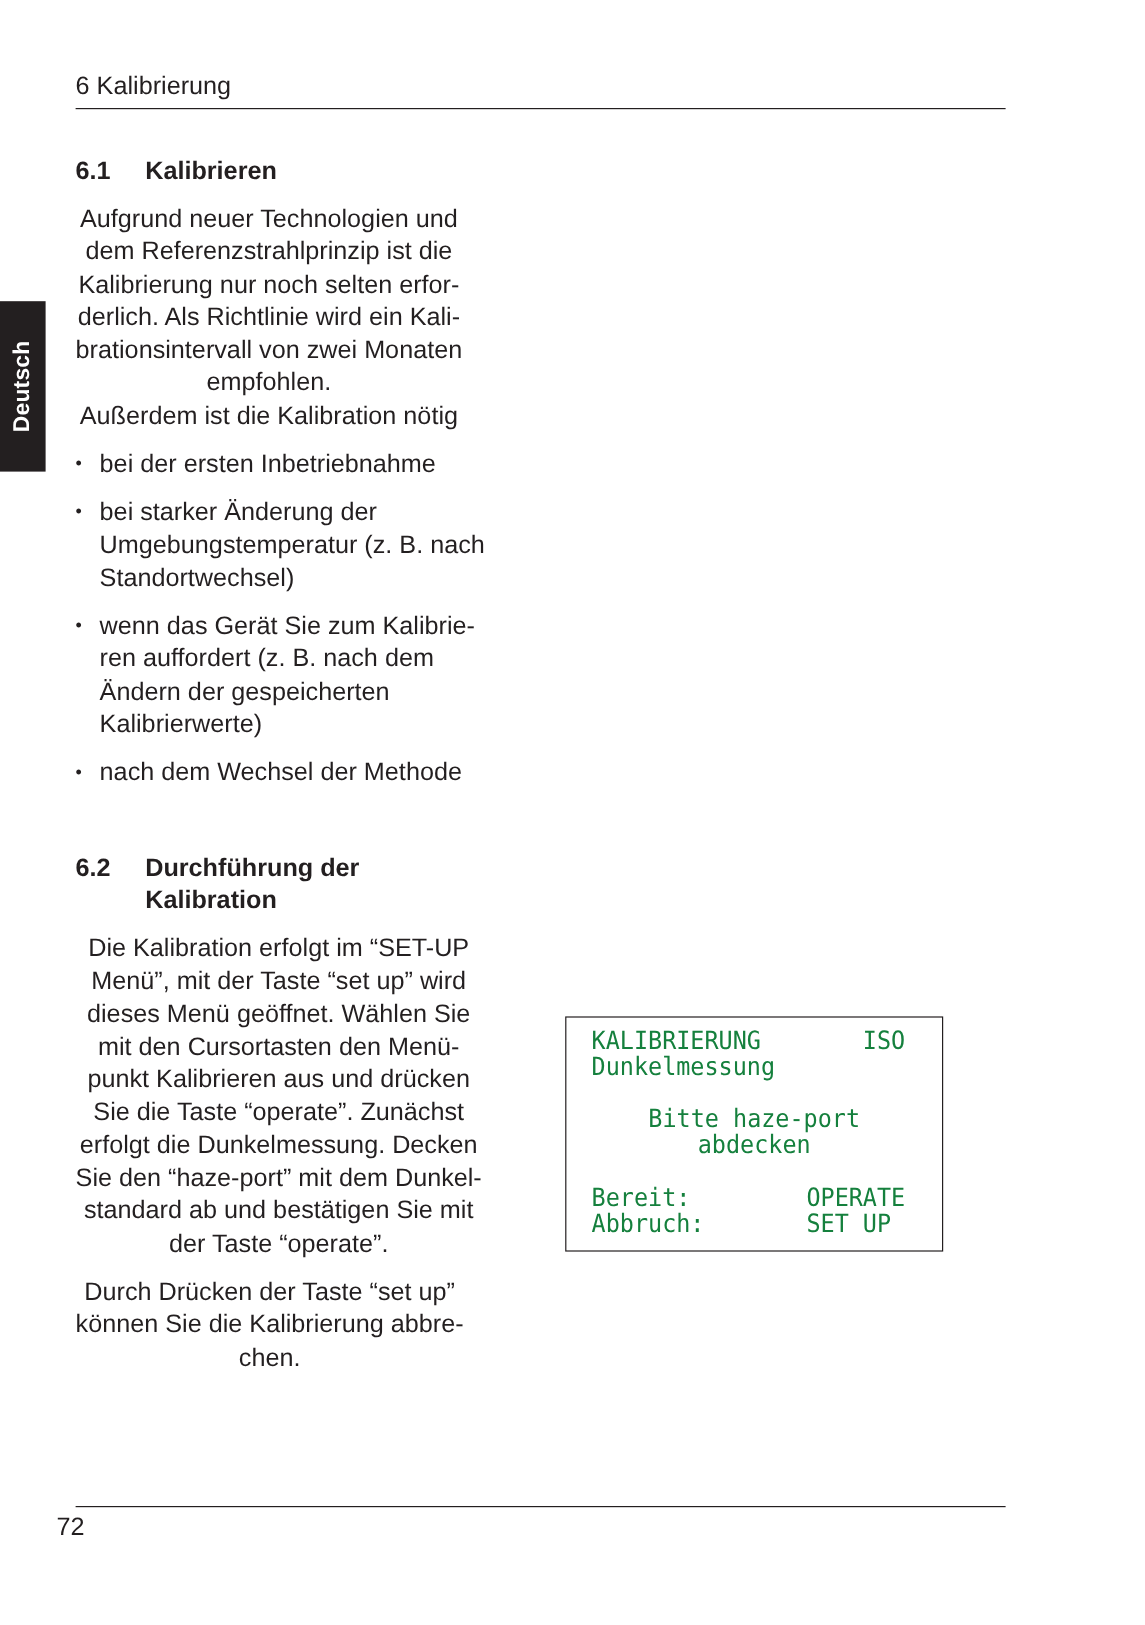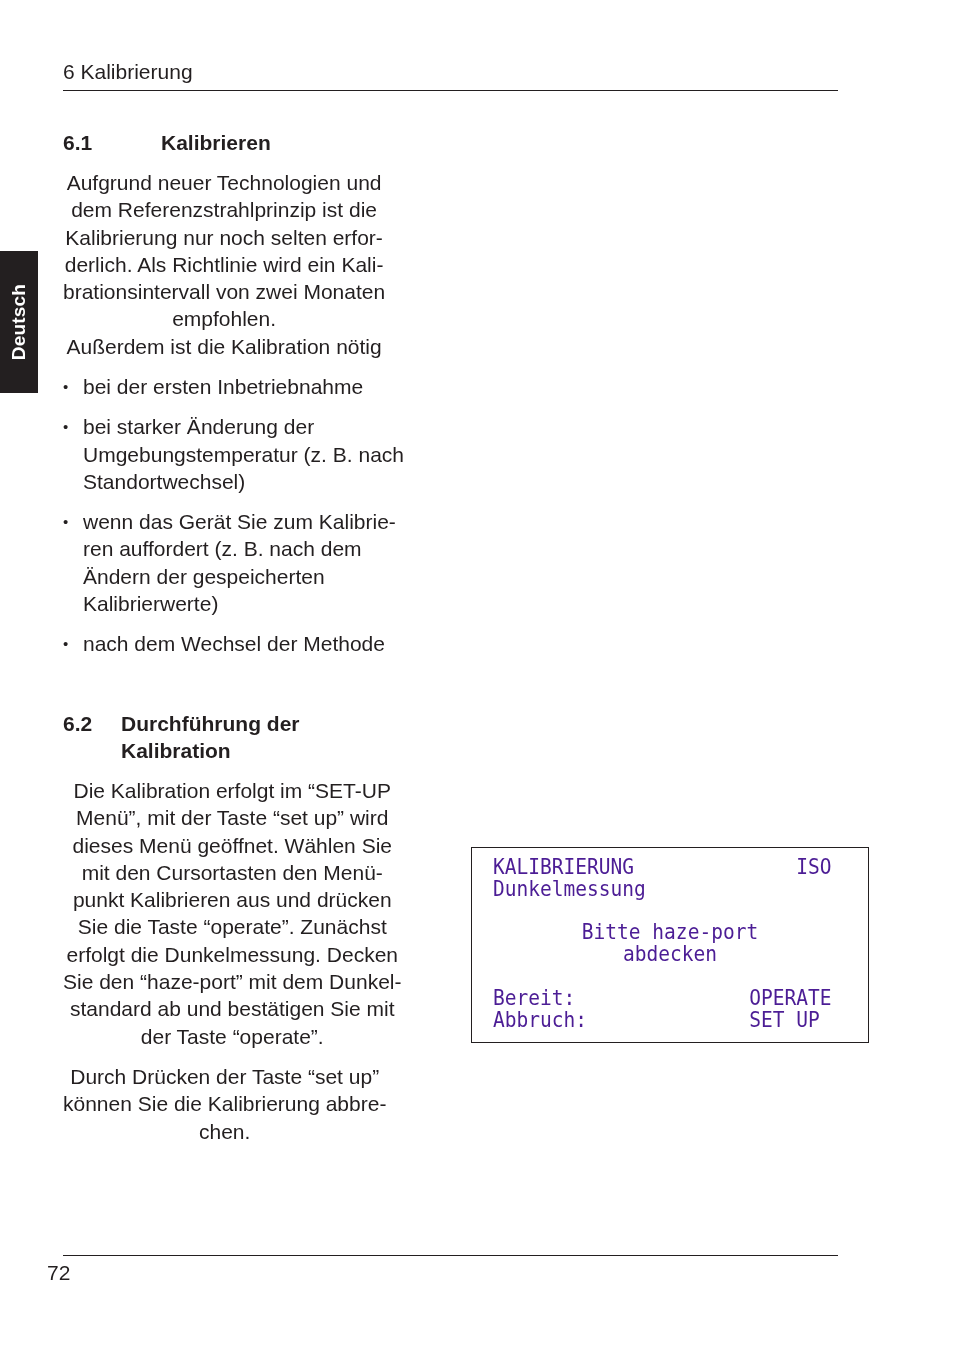--- a/index.html
+++ b/index.html
@@ -96,28 +96,28 @@
       left: 0;
       top: 0;
       font-size: 15px;
       line-height: 27.3px;
     }
     .bullets li .line { display: block; }
     .lcd {
       position: absolute;
       left: 471px;
       top: 847px;
-      width: 398px;
+      width: 315px;
       height: 196px;
       border: 1.5px solid #231f20;
       box-sizing: border-box;
       font-family: "DejaVu Sans Mono", monospace;
       font-size: 21px;
       line-height: 22px;
-      color: #4c1d95;
+      color: #15803d;
     }
     .lcd .row {
       position: absolute;
       left: 21px;
       right: 11px;
       display: flex;
       justify-content: space-between;
       white-space: pre;
       transform: scaleX(0.93);
       transform-origin: left center;
@@ -134,21 +134,21 @@
 </head>
 <body>
 
 <div class="running-header">6 Kalibrierung</div>
 <div class="rule top"></div>
 
 <div class="lang-tab">
   <span>Deutsch</span>
 </div>
 
-<div class="heading" style="top:129px;gap:40px;">
+<div class="heading" style="top:129px;">
   <span class="num">6.1</span>
   <span class="title">
     <span>Kalibrieren</span>
   </span>
 </div>
 
 <div class="text-block" style="top:169px;">
   <span class="line">Aufgrund neuer Technologien und</span>
   <span class="line">dem Referenzstrahlprinzip ist die</span>
   <span class="line">Kalibrierung nur noch selten erfor-</span>

